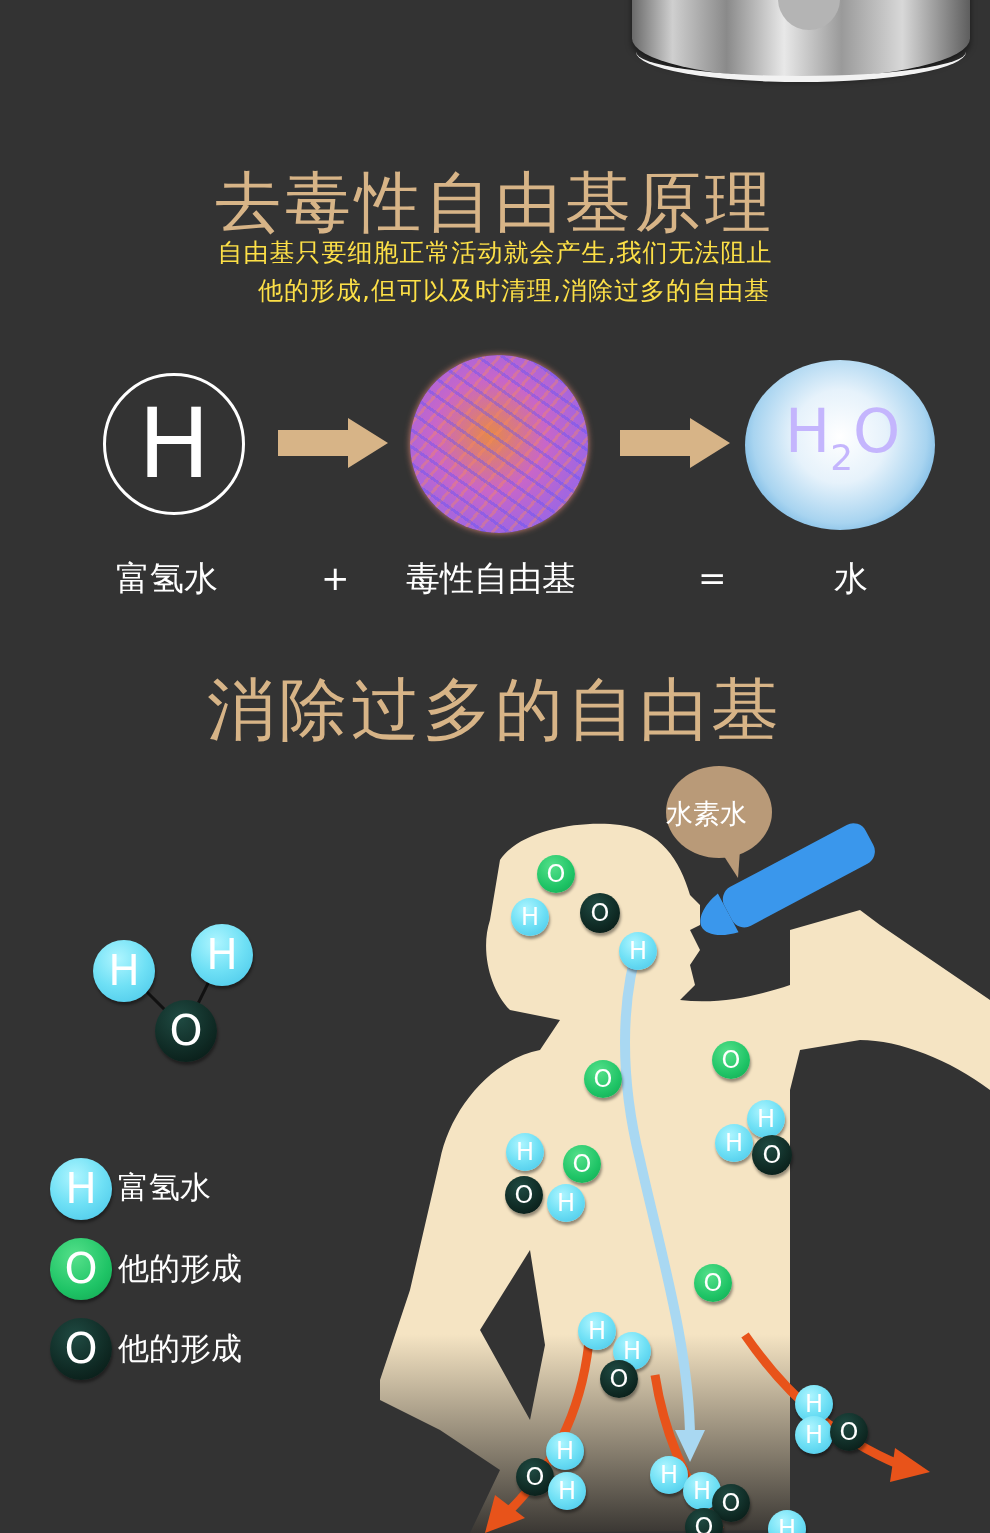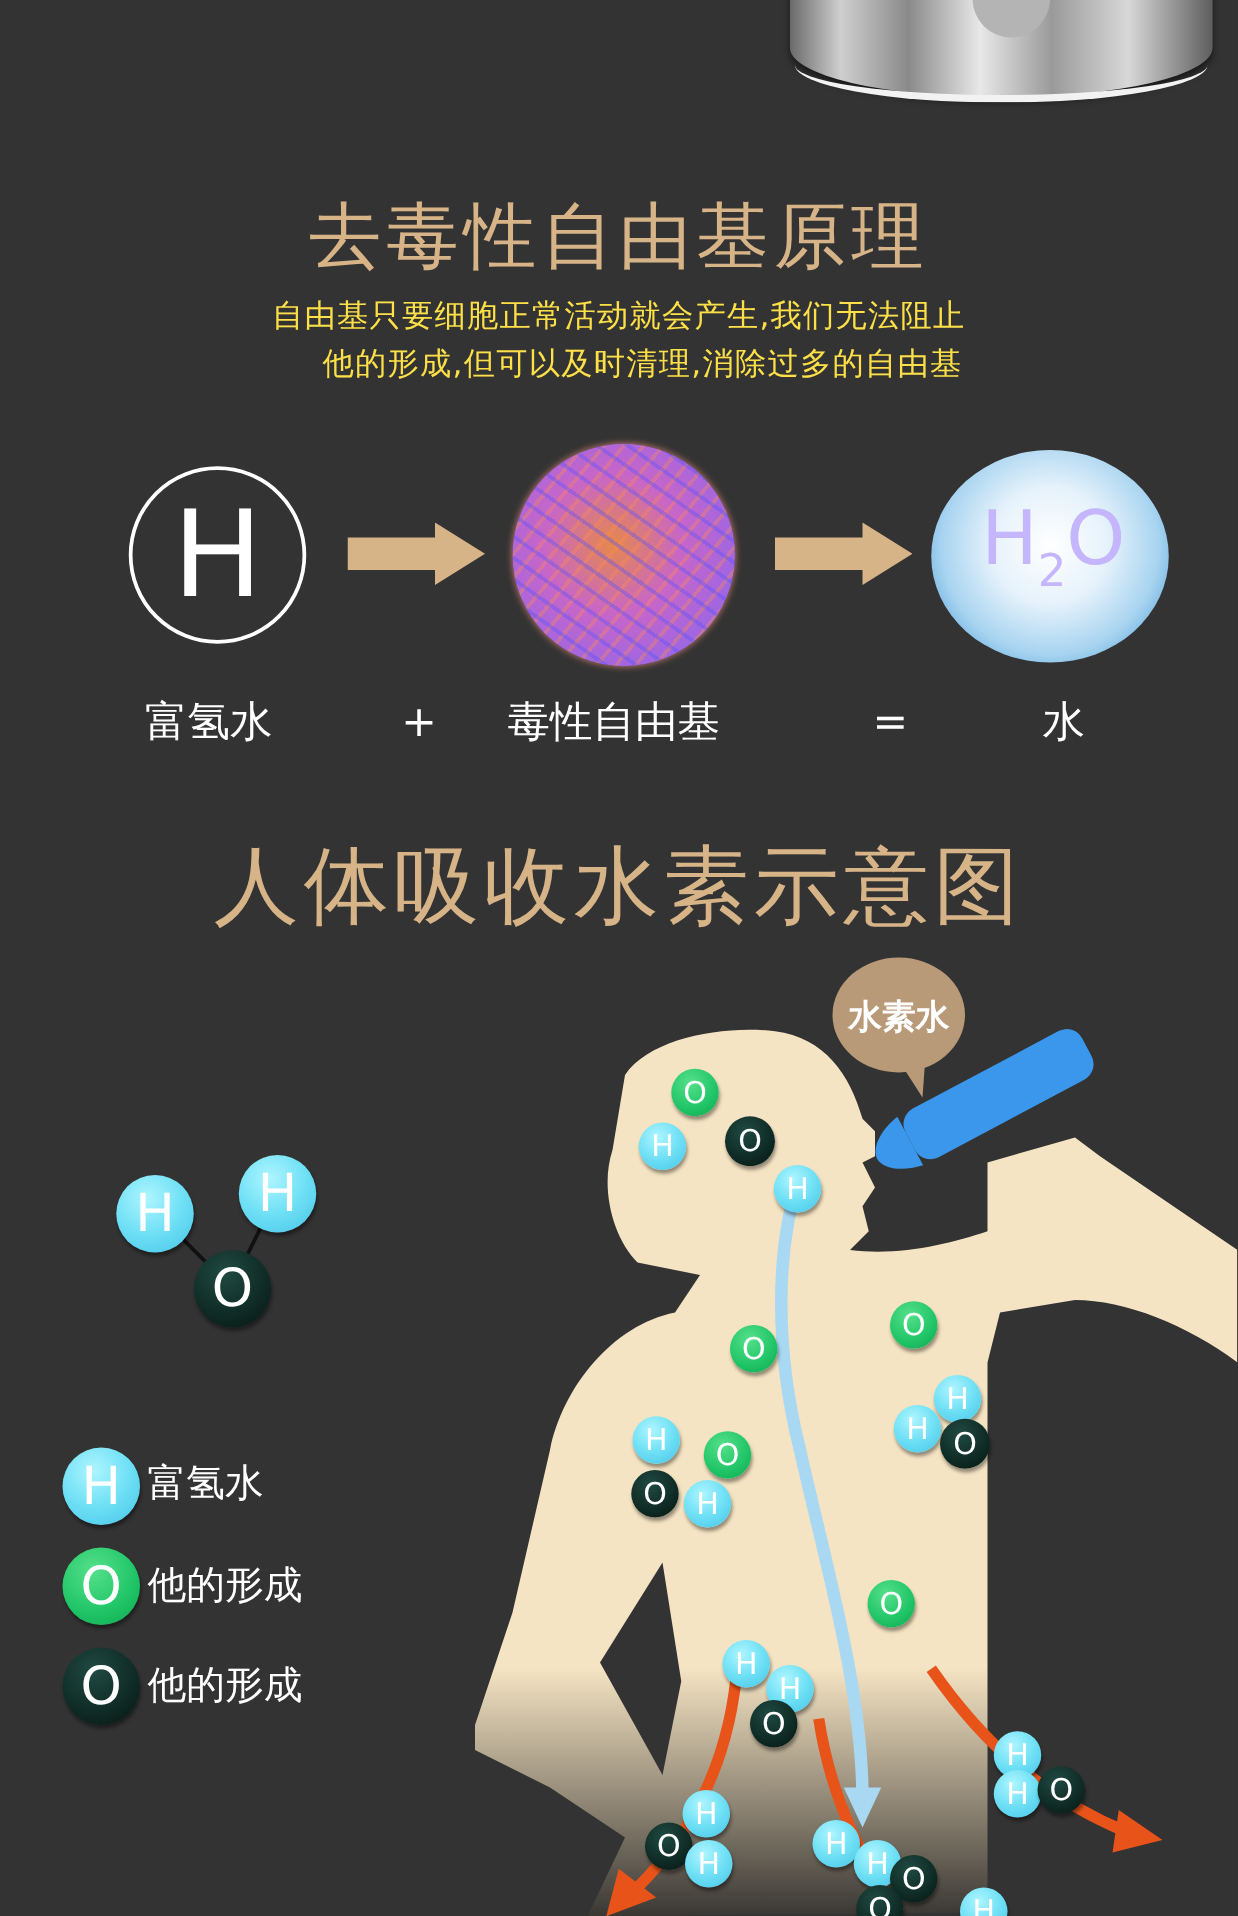--- a/index.html
+++ b/index.html
@@ -6,40 +6,40 @@
   body { width:990px; height:1533px; background:#333333; position:relative; overflow:hidden;
          font-family:"DejaVu Sans", "Liberation Sans", sans-serif; }
   .abs { position:absolute; }
   .device { left:632px; top:-40px; width:338px; height:118px; border-radius:0 0 170px 170px / 0 0 40px 40px;
             background:linear-gradient(90deg,#6a6a6a 0%,#cfcfcf 12%,#8a8a8a 28%,#e8e8e8 45%,#9a9a9a 62%,#d8d8d8 80%,#5e5e5e 100%);
             box-shadow:0 4px 6px rgba(0,0,0,.5); }
   .device-ring { left:636px; top:40px; width:330px; height:36px; border-radius:0 0 165px 165px / 0 0 30px 30px;
                  border-bottom:6px solid #f2f2f2; }
   .device-button { left:778px; top:-10px; width:62px; height:40px; border-radius:0 0 31px 31px; background:#b4b4b4; }
   .title { width:990px; left:0; text-align:center; color:#d7b487; font-weight:normal; letter-spacing:4px; }
-  .t1 { top:149px; font-size:58px; line-height:80px; }
+  .t1 { top:163px; font-size:66px; line-height:80px; }
   .sub { left:0; width:990px; text-align:center; color:#fde047; font-size:25px; line-height:38px; letter-spacing:1px; }
   .t2 { top:668px; font-size:68px; line-height:84px; }
   .h-circle { left:103px; top:373px; width:136px; height:136px; border:3px solid #fff; border-radius:50%;
               color:#fff; font-size:96px; text-align:center; line-height:136px; font-weight:normal; }
   .arrow { width:110px; height:50px; }
   .radical { left:410px; top:355px; width:178px; height:178px; border-radius:50%;
              background:radial-gradient(circle at 45% 45%, #e6884a 0%, #c866c8 40%, #a266e0 70%, #8a6ae8 100%);
              box-shadow:0 0 6px #d08070; }
   .radical::after { content:""; position:absolute; inset:0; border-radius:50%;
       background:repeating-linear-gradient(35deg, rgba(80,80,255,.35) 0 3px, transparent 3px 14px),
                  repeating-linear-gradient(-50deg, rgba(255,140,80,.35) 0 3px, transparent 3px 12px); }
   .water { left:745px; top:360px; width:190px; height:170px; border-radius:50%;
            background:radial-gradient(circle at 50% 45%, #ffffff 0%, #e6f2fb 35%, #a8d4f0 65%, #5ea8dc 85%, rgba(120,190,235,0) 100%); }
   .h2o { left:785px; top:396px; color:#c4b5fd; font-size:60px; line-height:70px; }
   .h2o sub { font-size:36px; vertical-align:-18px; }
   .label { color:#fff; font-size:34px; line-height:40px; }
   .person { left:0; top:0; }
   .bubble { left:666px; top:766px; width:106px; height:92px; border-radius:50%; background:#b99a78; color:#fff;
-            font-size:27px; text-align:center; line-height:96px;font-weight:bold; }
+            font-size:27px; text-align:left; line-height:96px; }
   .atom { position:absolute; border-radius:50%; color:#fff; text-align:center; font-family:"DejaVu Sans", sans-serif;
           box-shadow:1px 3px 3px rgba(0,0,0,.4); }
   .H { background:radial-gradient(circle at 40% 30%, #aef5ff 0%, #6fe0f5 50%, #45c4e8 100%); }
   .Og { background:radial-gradient(circle at 40% 30%, #55e08a 0%, #1fc466 60%, #10a550 100%); }
   .Ob { background:radial-gradient(circle at 40% 30%, #1f4a42 0%, #0f2a24 60%, #061511 100%); }
   .legend-text { color:#fff; font-size:31px; line-height:40px; }
 </style>
 </head>
 <body>
 
@@ -65,21 +65,21 @@
 
 <div class="abs water"></div>
 <div class="abs h2o"><span>H</span><sub>2</sub><span>O</span></div>
 
 <div class="abs label" style="left:116px;top:558px;">富氢水</div>
 <div class="abs label" style="left:321px;top:558px;">+</div>
 <div class="abs label" style="left:406px;top:558px;">毒性自由基</div>
 <div class="abs label" style="left:698px;top:558px;">=</div>
 <div class="abs label" style="left:834px;top:558px;">水</div>
 
-<div class="abs title t2">人体吸收水素示意图</div>
+<div class="abs title t2">消除过多的自由基</div>
 
 <svg class="abs person" width="990" height="1533" viewBox="0 0 990 1533">
   <defs>
     <linearGradient id="bodyfade" x1="0" y1="0" x2="0" y2="1">
       <stop offset="0.72" stop-color="#f5e4c3"></stop>
       <stop offset="1" stop-color="#3a3733"></stop>
     </linearGradient>
   </defs>
   <path d="M500,860 C520,830 580,820 620,825 C660,830 680,860 690,895 L700,905 L700,925 L690,930 L700,950 L690,965 L695,985 L680,1000 C720,1005 760,995 790,985 L790,930 L860,910 L880,925 L990,1000 L990,1090 C950,1060 900,1040 860,1040 L800,1050 L790,1090 L790,1530 L470,1533 L500,1470 L440,1430 L380,1400 L380,1380 L410,1290 L440,1160 C450,1110 490,1060 540,1050 L560,1020 L510,1010 C490,990 480,950 490,920 Z M480,1330 L530,1250 L545,1345 L530,1420 Z" fill="url(#bodyfade)" fill-rule="evenodd"></path>
   <path d="M640,940 C620,1000 620,1080 640,1160 C660,1250 690,1350 690,1440" stroke="#a9d8f2" stroke-width="10" fill="none"></path>

